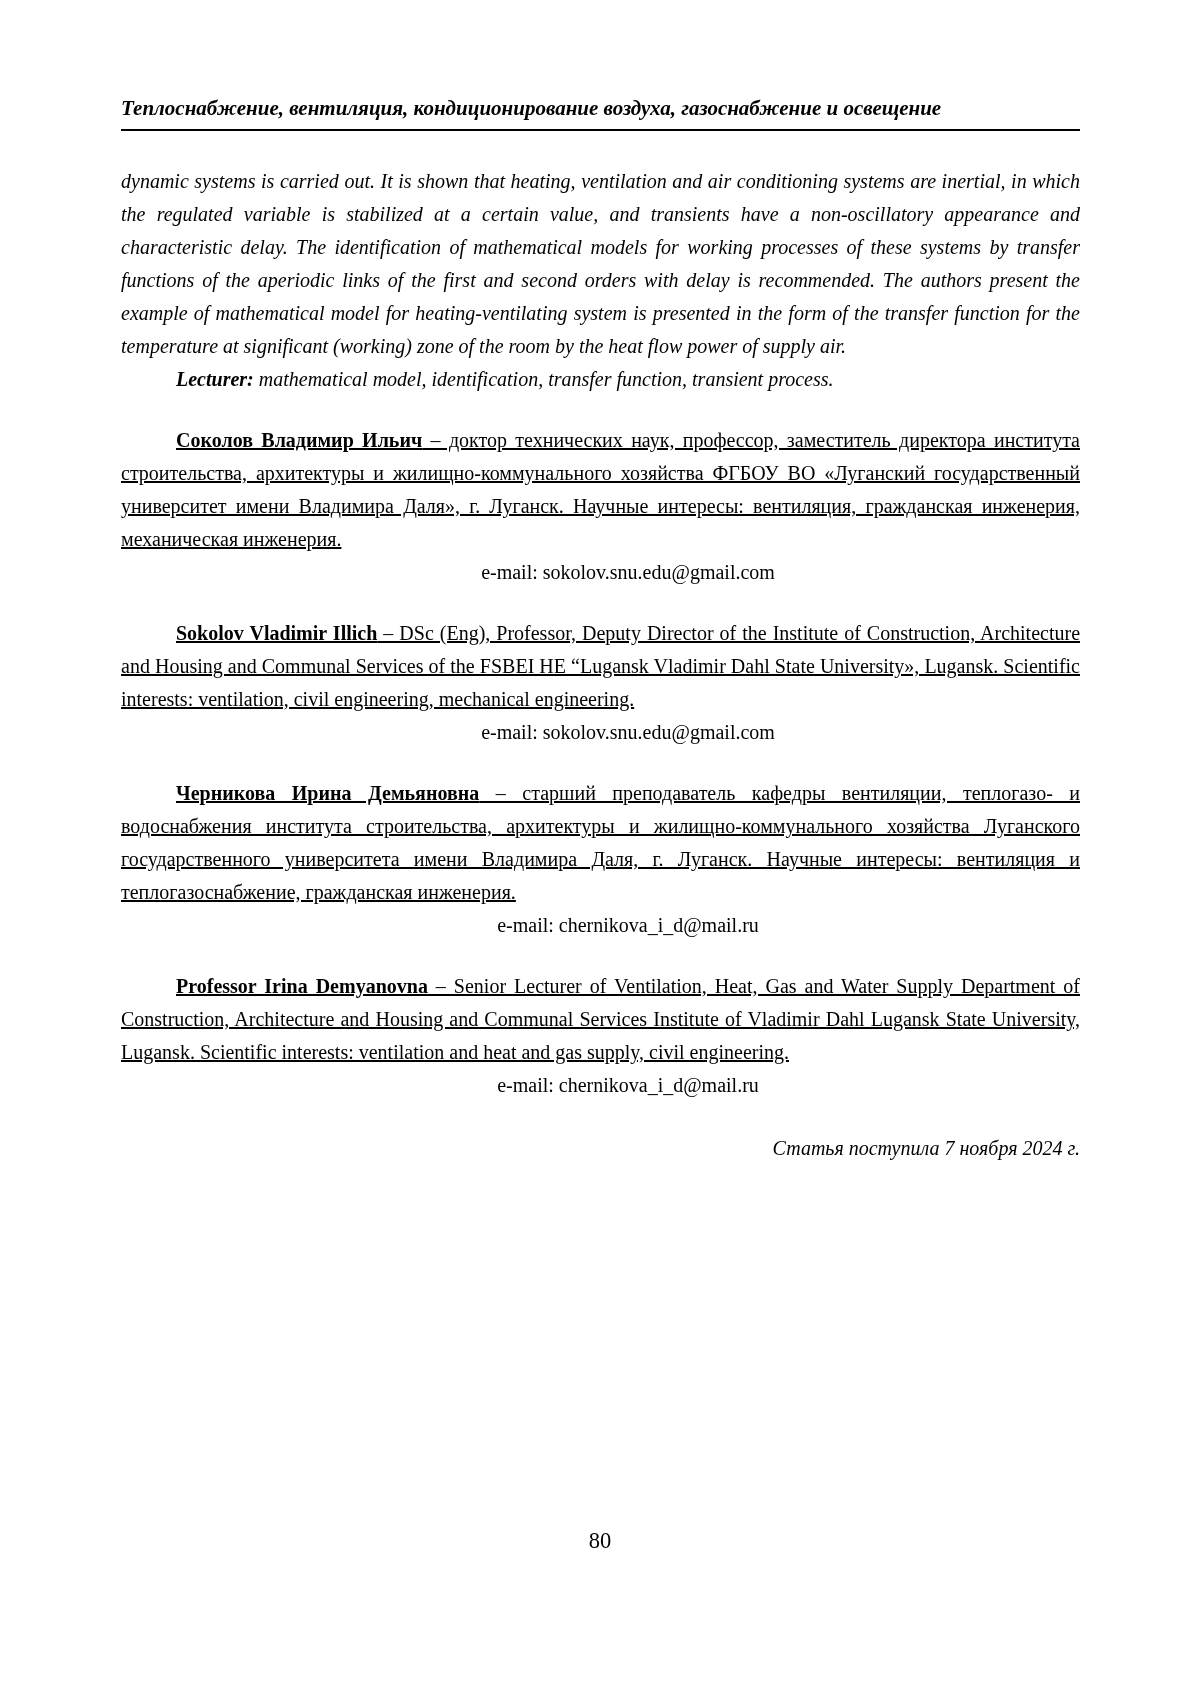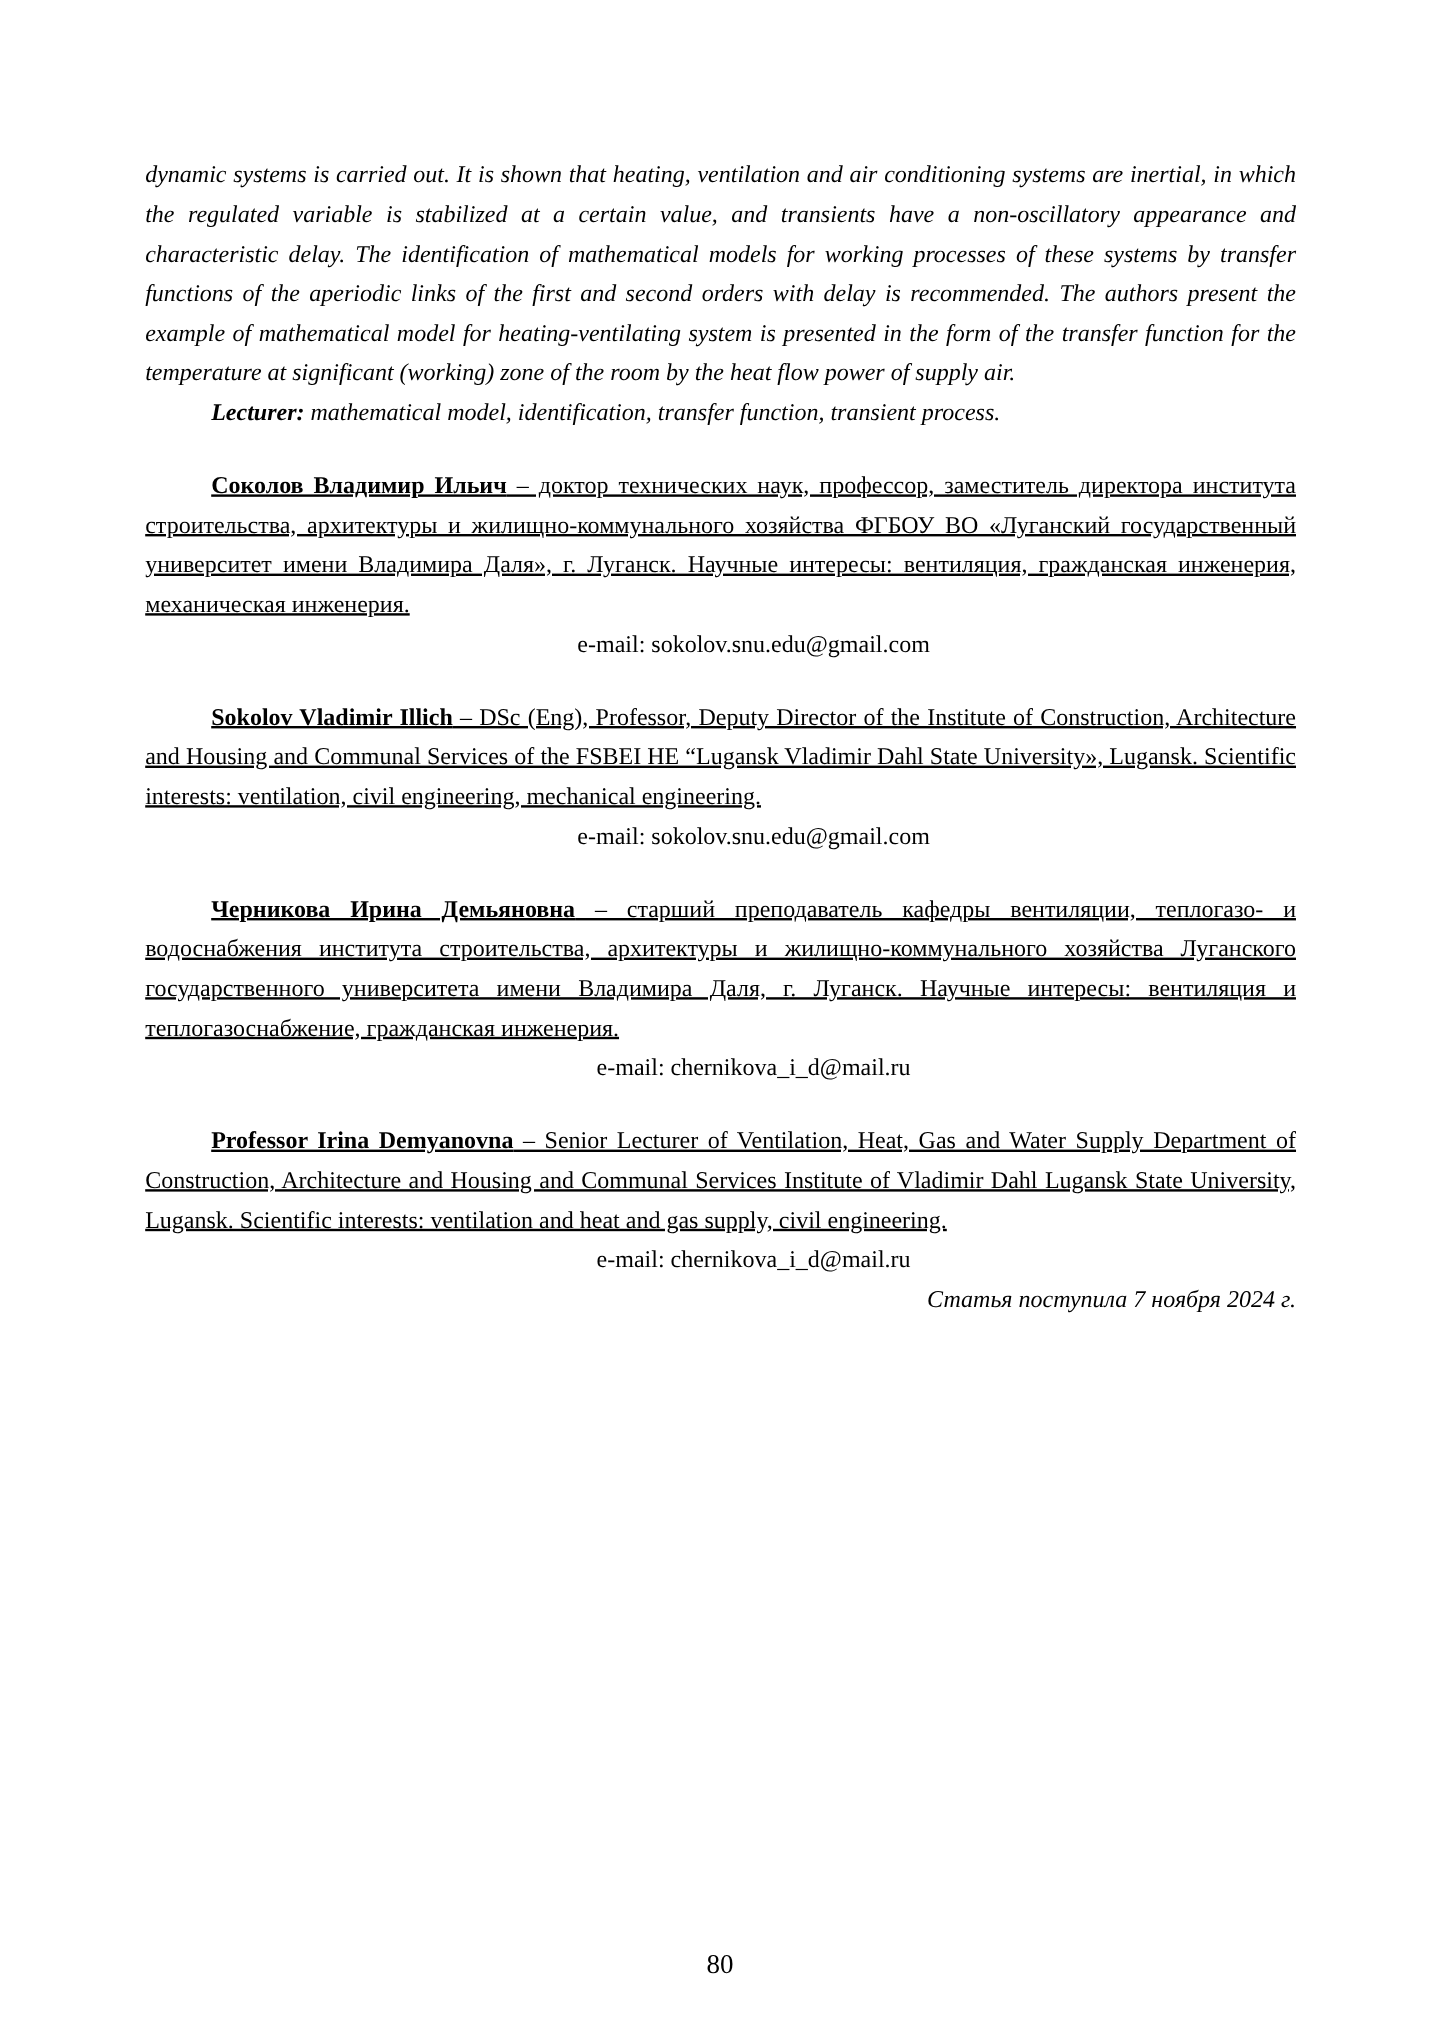--- a/index.html
+++ b/index.html
@@ -32,38 +32,40 @@
     text-align: justify;
     margin: 0;
   }
   .italic { font-style: italic; }
   .bold { font-weight: bold; }
   .indent { text-indent: 55px; }
   .abstract { margin-top: 34px; }
   .block { margin-top: 28px; text-decoration: underline; }
   .email-line { text-align: center; }
   .received {
+    margin-top: 30px;
     text-align: right;
     font-style: italic;
   }
   .page-number {
     position: absolute;
-    top: 1620px;
+    top: 1524px;
     left: 0;
     width: 1200px;
     text-align: center;
     font-size: 22.5px;
     line-height: 33px;
   }
 </style>
 </head>
 <body>
 
 <div class="page">
 
+  <div class="running-head">Теплоснабжение, вентиляция, кондиционирование воздуха, газоснабжение и освещение</div>
 
   <p class="body-text italic abstract">dynamic systems is carried out. It is shown that heating, ventilation and air conditioning systems are inertial, in which the regulated variable is stabilized at a certain value, and transients have a non-oscillatory appearance and characteristic delay. The identification of mathematical models for working processes of these systems by transfer functions of the aperiodic links of the first and second orders with delay is recommended. The authors present the example of mathematical model for heating-ventilating system is presented in the form of the transfer function for the temperature at significant (working) zone of the room by the heat flow power of supply air.</p>
 
   <p class="body-text italic indent"><span class="bold">Lecturer:</span><span> mathematical model, identification, transfer function, transient process.</span></p>
 
   <p class="body-text indent block"><span class="bold author-name">Соколов Владимир Ильич</span><span> – доктор технических наук, профессор, заместитель директора института строительства, архитектуры и жилищно-коммунального хозяйства ФГБОУ ВО «Луганский государственный университет имени Владимира Даля», г. Луганск. Научные интересы: вентиляция, гражданская инженерия, механическая инженерия.</span></p>
   <p class="body-text indent email-line">e-mail: sokolov.snu.edu@gmail.com</p>
 
   <p class="body-text indent block"><span class="bold author-name">Sokolov Vladimir Illich</span><span> – DSc (Eng), Professor, Deputy Director of the Institute of Construction, Architecture and Housing and Communal Services of the FSBEI HE “Lugansk Vladimir Dahl State University», Lugansk. Scientific interests: ventilation, civil engineering, mechanical engineering.</span></p>
   <p class="body-text indent email-line">e-mail: sokolov.snu.edu@gmail.com</p>

